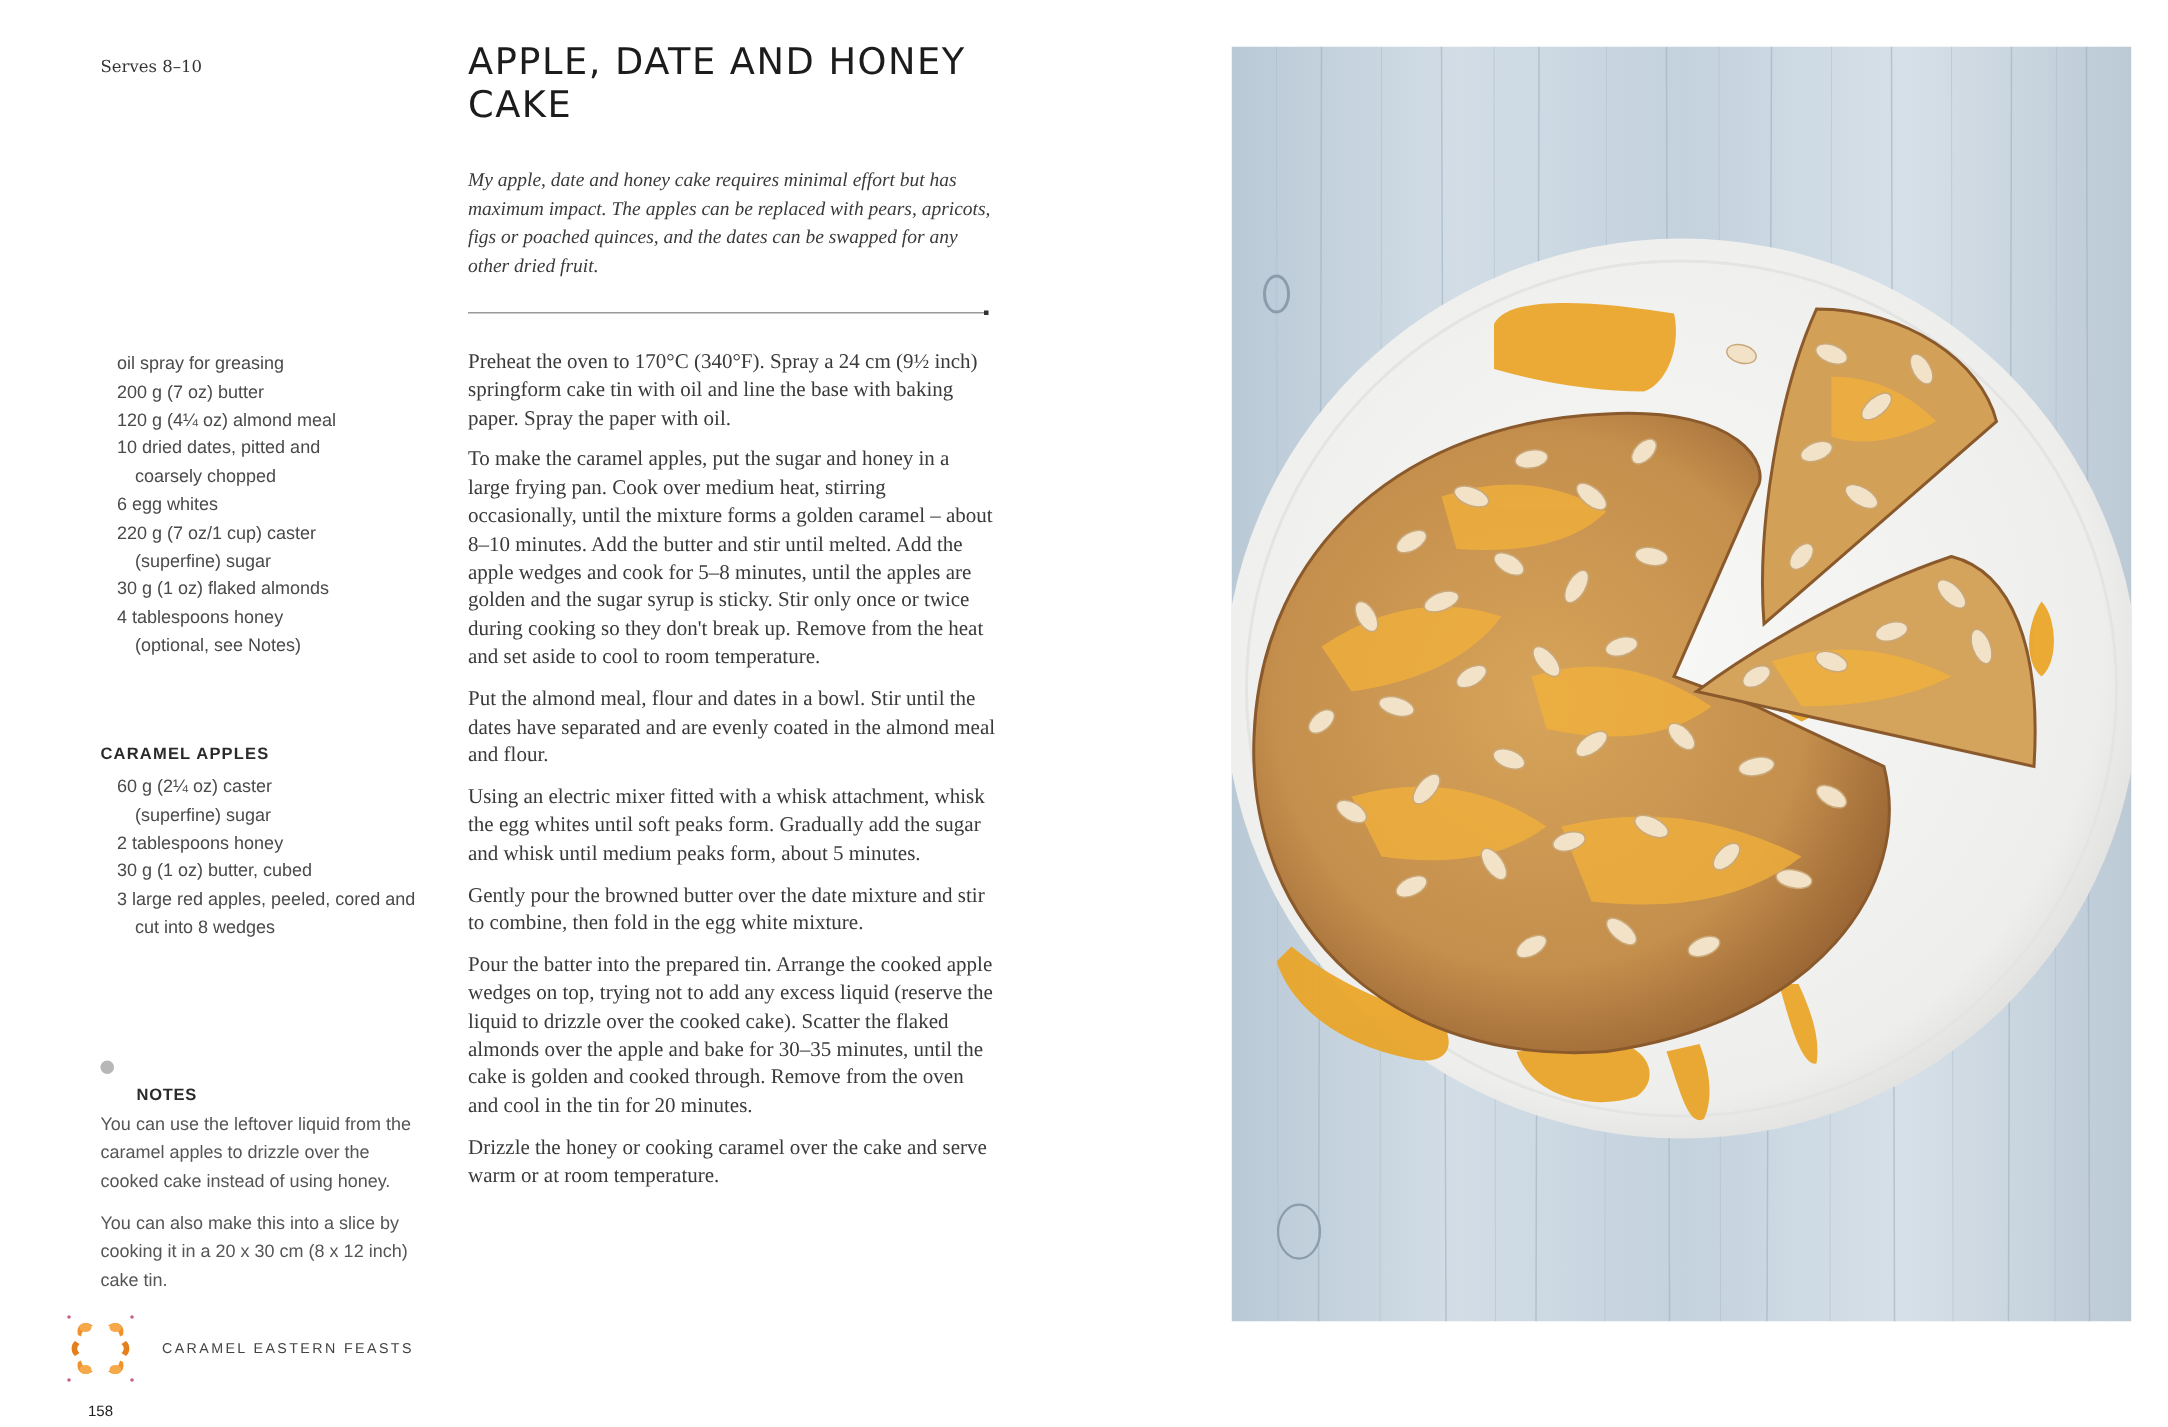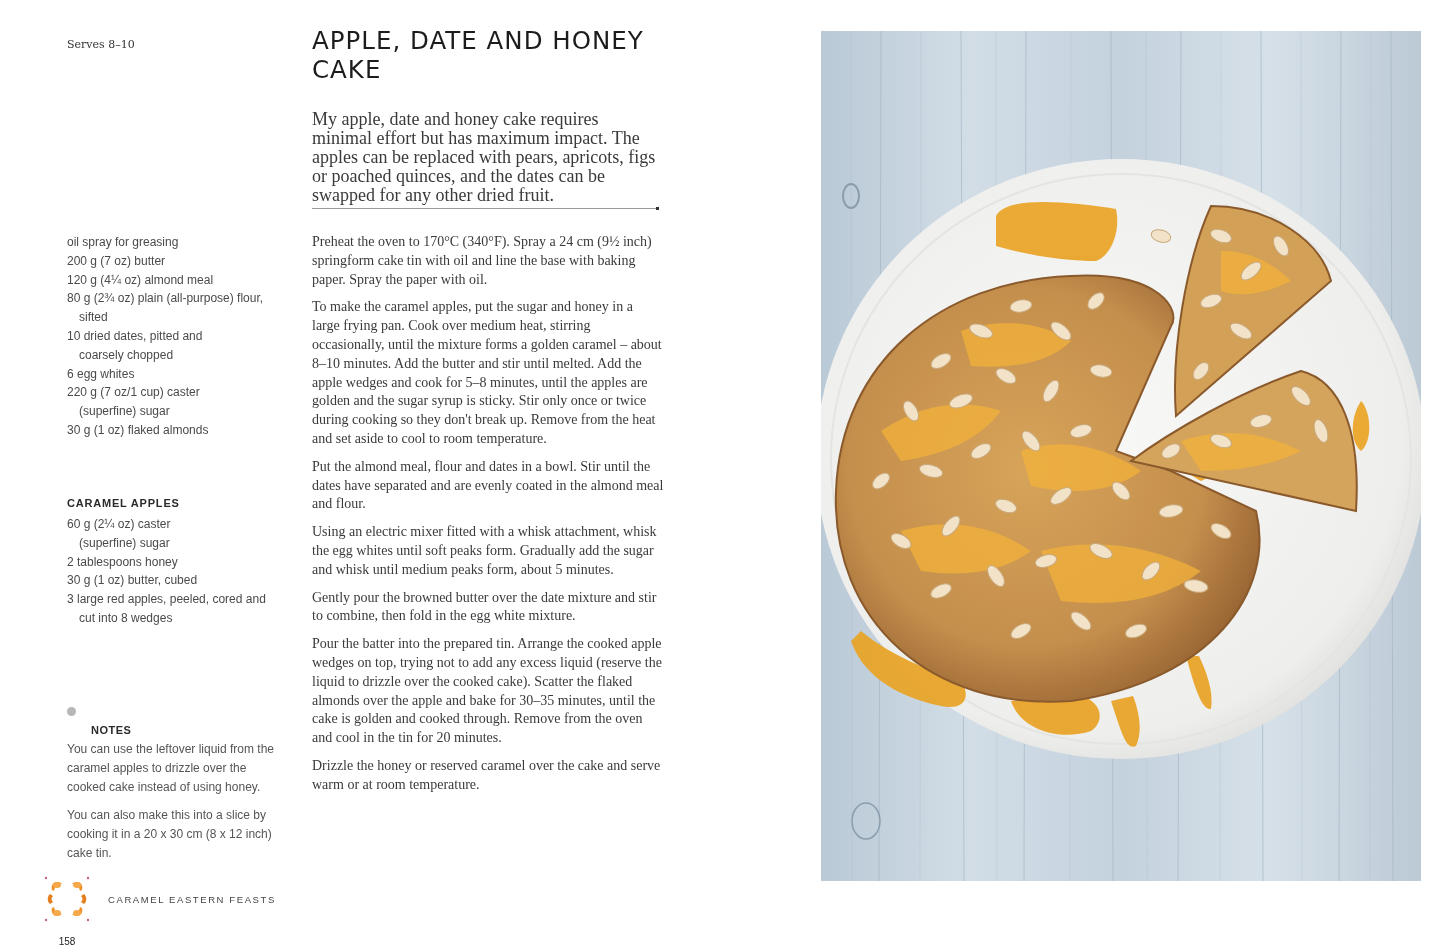--- a/index.html
+++ b/index.html
@@ -6,27 +6,27 @@
   body { width: 1445px; height: 951px; position: relative; overflow: hidden; }
   .serif { font-family: "DejaVu Serif", "Liberation Serif", serif; }
 
   #serves { position: absolute; left: 67px; top: 38px; font-size: 11px; color: #333; }
 
   #title { position: absolute; left: 312px; top: 26px; width: 360px; margin: 0;
            font-family: "DejaVu Sans", "Liberation Sans", sans-serif; font-weight: 400;
            font-size: 24.5px; line-height: 29px; letter-spacing: 1px; color: #1c1c1c; }
 
   #intro { position: absolute; left: 312px; top: 110px; width: 350px; margin: 0;
-           font-family: "Liberation Serif", "DejaVu Serif", serif; 
-           font-size: 18px; line-height: 19px; color: #3a3a3a; }
+           font-family: "Liberation Serif", "DejaVu Serif", serif; font-style: italic;
+           font-size: 13px; line-height: 19px; color: #3a3a3a; }
 
   #divider { position: absolute; left: 312px; top: 208px; width: 345px; height: 1px; background: #9a9a9a; }
   #divider-dot { position: absolute; left: 656px; top: 207px; width: 3px; height: 3px; background: #333; }
 
-  .ing { position: absolute; left: 67px; width: 230px;
+  .ing { position: absolute; left: 78px; width: 230px;
          font-family: "Liberation Sans", "DejaVu Sans", sans-serif; font-size: 12px; line-height: 18.8px; color: #4a4a4a; }
   .ing div { padding-left: 12px; text-indent: -12px; }
   #ingredients { top: 233px; }
   #caramel-heading { position: absolute; left: 67px; top: 497px;
          font-family: "Liberation Sans", "DejaVu Sans", sans-serif; font-weight: 700; font-size: 11px;
          letter-spacing: 0.8px; color: #2a2a2a; }
   #caramel-list { top: 515px; }
 
   #notes-dot { position: absolute; left: 67px; top: 707px; width: 9px; height: 9px; border-radius: 50%; background: #b7b7b7; }
   #notes-heading { position: absolute; left: 67px; top: 724px;
@@ -58,25 +58,25 @@
 
 <p id="intro">My apple, date and honey cake requires minimal effort but has maximum impact. The apples can be replaced with pears, apricots, figs or poached quinces, and the dates can be swapped for any other dried fruit.</p>
 
 <div id="divider"></div>
 <div id="divider-dot"></div>
 
 <div id="ingredients" class="ing">
   <div>oil spray for greasing</div>
   <div>200 g (7 oz) butter</div>
   <div>120 g (4¼ oz) almond meal</div>
-  <div style="width:190px">80 g (2¾ oz) plain (all-purpose) flour, sifted</div>
   <div style="width:150px">10 dried dates, pitted and coarsely chopped</div>
   <div>6 egg whites</div>
   <div style="width:150px">220 g (7 oz/1 cup) caster (superfine) sugar</div>
   <div>30 g (1 oz) flaked almonds</div>
+  <div style="width:140px">4 tablespoons honey (optional, see Notes)</div>
 </div>
 
 <div id="caramel-heading">CARAMEL APPLES</div>
 <div id="caramel-list" class="ing">
   <div style="width:120px">60 g (2¼ oz) caster (superfine) sugar</div>
   <div>2 tablespoons honey</div>
   <div>30 g (1 oz) butter, cubed</div>
   <div style="width:190px">3 large red apples, peeled, cored and cut into 8 wedges</div>
 </div>
 
@@ -85,21 +85,21 @@
 <p id="note-1" class="note">You can use the leftover liquid from the caramel apples to drizzle over the cooked cake instead of using honey.</p>
 <p id="note-2" class="note">You can also make this into a slice by cooking it in a 20 x 30 cm (8 x 12 inch) cake tin.</p>
 
 <div id="method">
   <p>Preheat the oven to 170°C (340°F). Spray a 24 cm (9½ inch) springform cake tin with oil and line the base with baking paper. Spray the paper with oil.</p>
   <p>To make the caramel apples, put the sugar and honey in a large frying pan. Cook over medium heat, stirring occasionally, until the mixture forms a golden caramel – about 8–10 minutes. Add the butter and stir until melted. Add the apple wedges and cook for 5–8 minutes, until the apples are golden and the sugar syrup is sticky. Stir only once or twice during cooking so they don't break up. Remove from the heat and set aside to cool to room temperature.</p>
   <p>Put the almond meal, flour and dates in a bowl. Stir until the dates have separated and are evenly coated in the almond meal and flour.</p>
   <p>Using an electric mixer fitted with a whisk attachment, whisk the egg whites until soft peaks form. Gradually add the sugar and whisk until medium peaks form, about 5 minutes.</p>
   <p>Gently pour the browned butter over the date mixture and stir to combine, then fold in the egg white mixture.</p>
   <p>Pour the batter into the prepared tin. Arrange the cooked apple wedges on top, trying not to add any excess liquid (reserve the liquid to drizzle over the cooked cake). Scatter the flaked almonds over the apple and bake for 30–35 minutes, until the cake is golden and cooked through. Remove from the oven and cool in the tin for 20 minutes.</p>
-  <p>Drizzle the honey or reserved caramel over the cake and serve warm or at room temperature.</p>
+  <p>Drizzle the honey or cooking caramel over the cake and serve warm or at room temperature.</p>
 </div>
 
 <svg id="folio" viewBox="0 0 46 46">
   <g fill="#f0912a">
     <path d="M8 14 C6 6,14 4,18 8 C14 8,11 10,10 15 Z"></path>
     <path d="M38 14 C40 6,32 4,28 8 C32 8,35 10,36 15 Z"></path>
     <path d="M8 32 C6 40,14 42,18 38 C14 38,11 36,10 31 Z"></path>
     <path d="M38 32 C40 40,32 42,28 38 C32 38,35 36,36 31 Z"></path>
     <ellipse cx="13" cy="9" rx="4" ry="3" fill="#f6a94a"></ellipse>
     <ellipse cx="33" cy="9" rx="4" ry="3" fill="#f6a94a"></ellipse>

